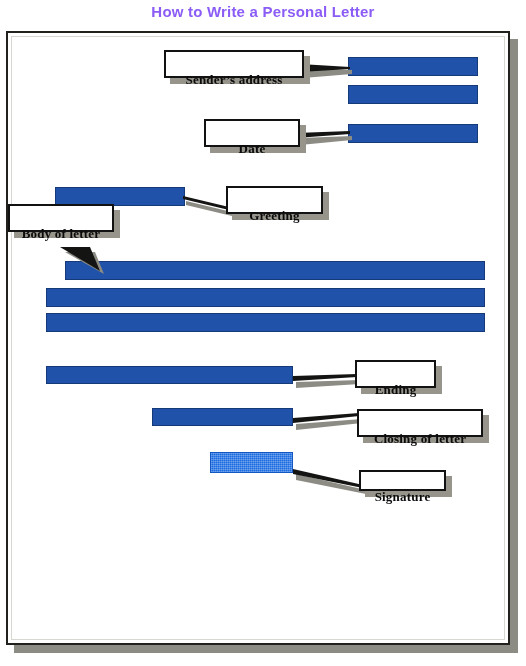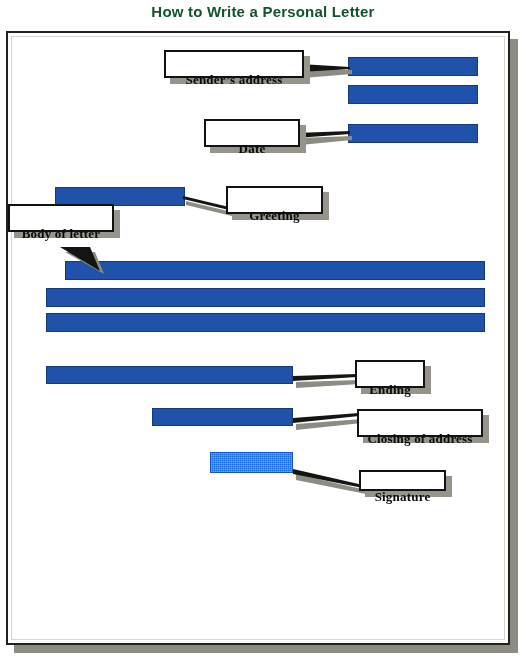--- a/index.html
+++ b/index.html
@@ -20,21 +20,21 @@
   #diagram-title {
     position: absolute;
     left: 0;
     top: 3px;
     width: 526px;
     text-align: center;
     font-family: "Liberation Sans", sans-serif;
     font-weight: bold;
     font-size: 15px;
     letter-spacing: 0.2px;
-    color: #14532d;
+    color: #8b5cf6;
   }
 
   
   #letter-sheet-shadow {
     position: absolute;
     left: 14px;
     top: 39px;
     width: 504px;
     height: 614px;
     background: #8d8c84;
@@ -191,31 +191,31 @@
   </div>
 </div>
 
 <div class="callout" style="left:8px; top:204px; width:106px; height:28px;">
   <div class="box-shadow"></div>
   <div class="box">
     <span>Body of letter</span>
   </div>
 </div>
 
-<div class="callout" style="left:355px; top:360px; width:70px; height:28px;">
+<div class="callout" style="left:355px; top:360px; width:81px; height:28px;">
   <div class="box-shadow"></div>
   <div class="box">
     <span>Ending</span>
   </div>
 </div>
 
 <div class="callout" style="left:357px; top:409px; width:126px; height:28px;">
   <div class="box-shadow"></div>
   <div class="box">
-    <span>Closing of address</span>
+    <span>Closing of letter</span>
   </div>
 </div>
 
 <div class="callout" style="left:359px; top:470px; width:87px; height:21px;">
   <div class="box-shadow"></div>
   <div class="box">
     <span>Signature</span>
   </div>
 </div>
 

